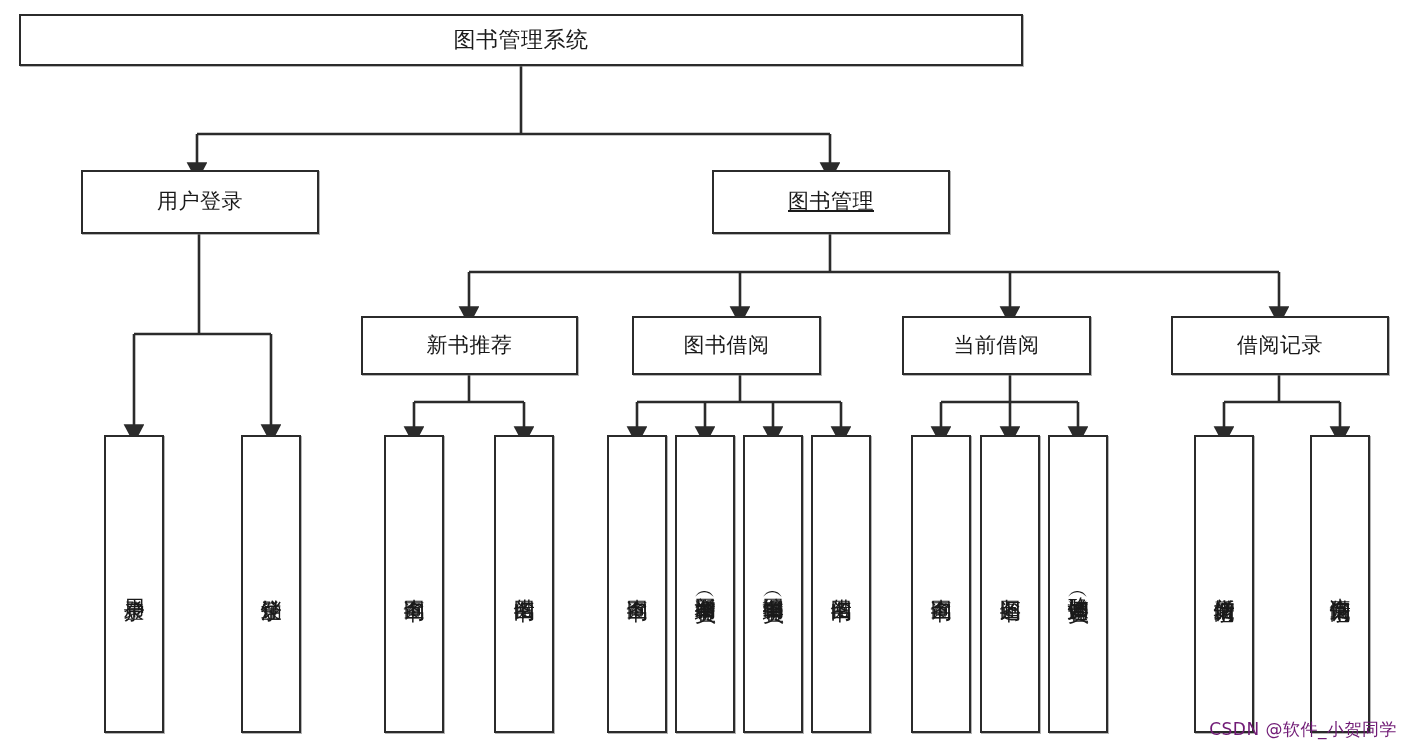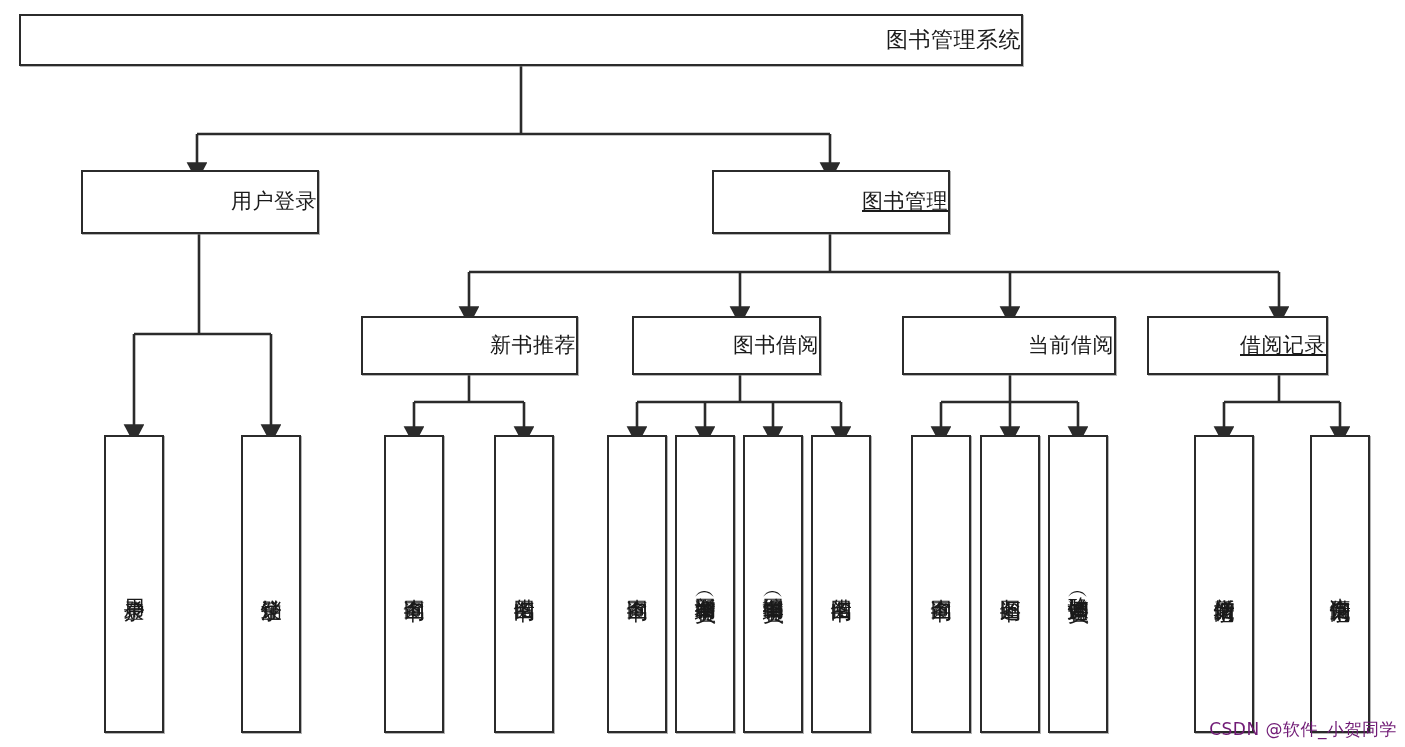--- a/index.html
+++ b/index.html
@@ -27,21 +27,21 @@
     pointer-events: none;
   }
   .node {
     position: absolute;
     box-sizing: border-box;
     background: #ffffff;
     border: 2px solid #2b2b2b;
     box-shadow: 1px 1px 0 rgba(120,120,120,0.55);
     display: flex;
     align-items: center;
-    justify-content: flex-end;
+    justify-content: center;
     color: #1a1a1a;
   }
   .node.horiz {
     font-size: 21px;
     letter-spacing: 0.5px;
     line-height: 1.2;
   }
   .node.root {
     font-size: 22px;
   }
@@ -142,25 +142,25 @@
   </div>
 
   <div class="node horiz" style="left:361px; top:316px; width:217px; height:59px;">
     <span>新书推荐</span>
   </div>
 
   <div class="node horiz" style="left:632px; top:316px; width:189px; height:59px;">
     <span>图书借阅</span>
   </div>
 
-  <div class="node horiz" style="left:902px; top:316px; width:214px; height:59px;">
+  <div class="node horiz" style="left:902px; top:316px; width:189px; height:59px;">
     <span>当前借阅</span>
   </div>
 
-  <div class="node horiz" style="left:1147px; top:316px; width:181px; height:59px;text-decoration:underline;">
+  <div class="node horiz" style="left:1171px; top:316px; width:218px; height:59px;">
     <span>借阅记录</span>
   </div>
 
   <div class="node vert" style="left:104px; top:435px; width:60px; height:298px;">
     <span class="vlabel">用户登录</span>
   </div>
 
   <div class="node vert" style="left:241px; top:435px; width:60px; height:298px;">
     <span class="vlabel">注销登录</span>
   </div>

